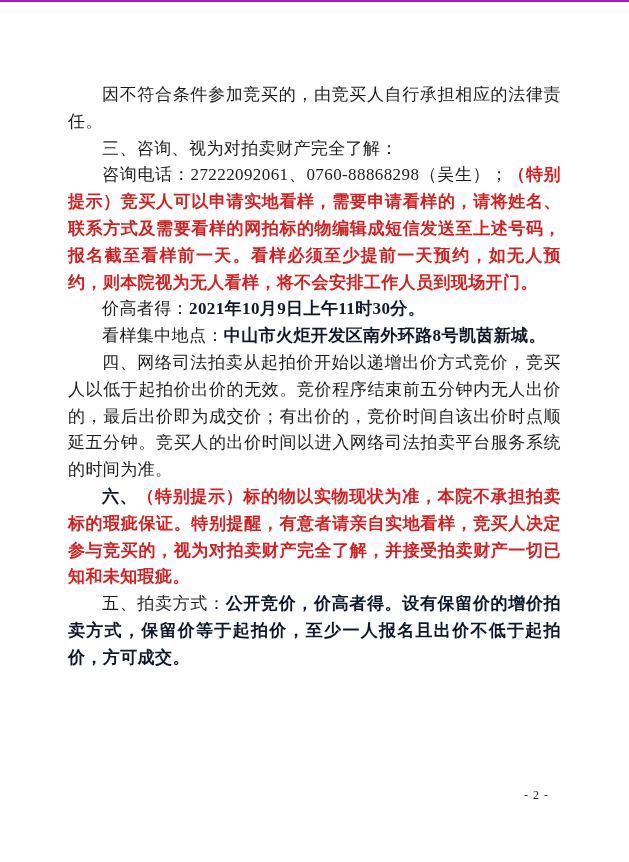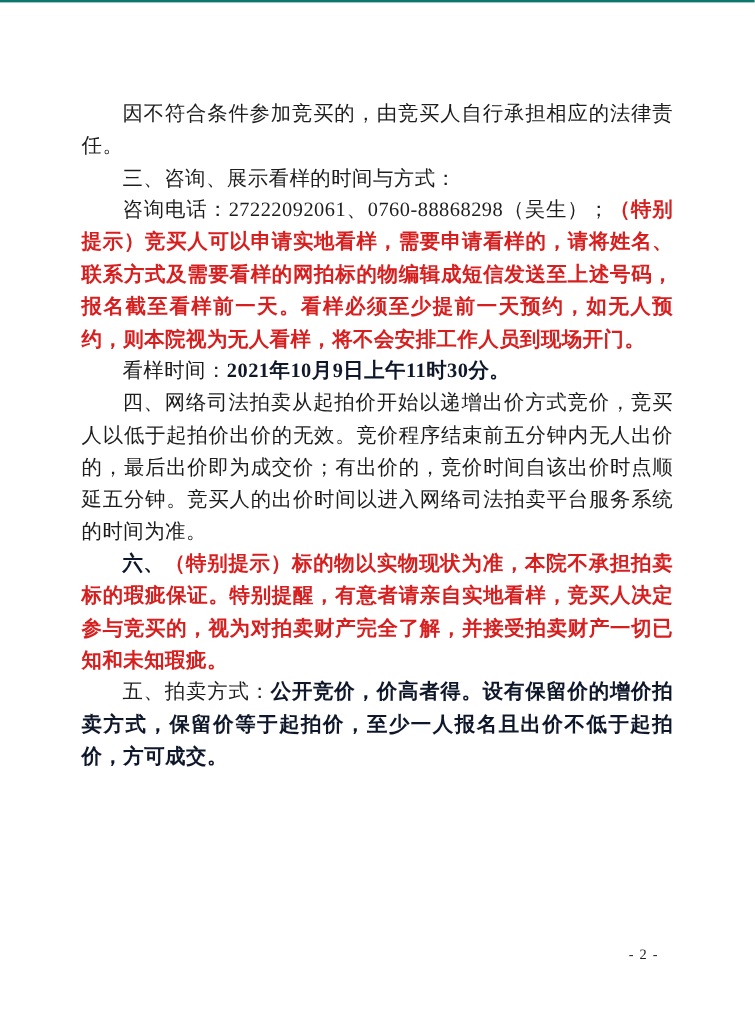--- a/index.html
+++ b/index.html
@@ -11,21 +11,21 @@
     width: 629px;
     height: 862px;
     font-family: "Liberation Serif", serif;
   }
   .page {
     position: relative;
     width: 629px;
     height: 862px;
     box-sizing: border-box;
     background: #ffffff;
-    border-top: 2px solid #0f766e;
+    border-top: 2px solid #a21caf;
     overflow: hidden;
   }
   .doc-body {
     position: absolute;
     left: 68px;
     top: 80px;
     width: 493px;
     font-size: 17px;
     line-height: 26.8px;
     letter-spacing: 0.4px;
@@ -55,26 +55,27 @@
   }
 </style>
 </head>
 <body>
 
 <div class="page">
   <div class="doc-body">
 
     <p><span>因不符合条件参加竞买的，由竞买人自行承担相应的法律责任。</span></p>
 
-    <p><span>三、咨询、展示看样的时间与方式：</span></p>
+    <p><span>三、咨询、视为对拍卖财产完全了解：</span></p>
 
     <p><span>咨询电话：27222092061、0760-88868298（吴生）；</span><span class="red">（特别提示）竞买人可以申请实地看样，需要申请看样的，请将姓名、联系方式及需要看样的网拍标的物编辑成短信发送至上述号码，报名截至看样前一天。看样必须至少提前一天预约，如无人预约，则本院视为无人看样，将不会安排工作人员到现场开门。</span></p>
 
-    <p><span>看样时间：</span><span class="b">2021年10月9日上午11时30分。</span></p>
+    <p><span>价高者得：</span><span class="b">2021年10月9日上午11时30分。</span></p>
 
+    <p><span>看样集中地点：</span><span class="b">中山市火炬开发区南外环路8号凯茵新城。</span></p>
 
     <p><span>四、网络司法拍卖从起拍价开始以递增出价方式竞价，竞买人以低于起拍价出价的无效。竞价程序结束前五分钟内无人出价的，最后出价即为成交价；有出价的，竞价时间自该出价时点顺延五分钟。竞买人的出价时间以进入网络司法拍卖平台服务系统的时间为准。</span></p>
 
     <p><span class="b">六、</span><span class="red">（特别提示）标的物以实物现状为准，本院不承担拍卖标的瑕疵保证。特别提醒，有意者请亲自实地看样，竞买人决定参与竞买的，视为对拍卖财产完全了解，并接受拍卖财产一切已知和未知瑕疵。</span></p>
 
     <p><span>五、拍卖方式：</span><span class="b">公开竞价，价高者得。设有保留价的增价拍卖方式，保留价等于起拍价，至少一人报名且出价不低于起拍价，方可成交。</span></p>
 
 
   </div>
 

